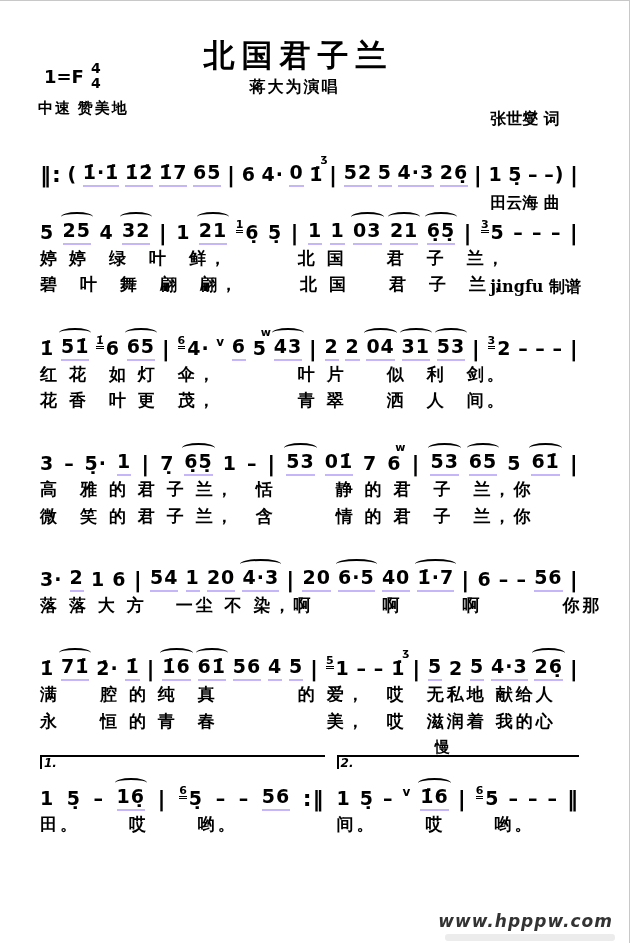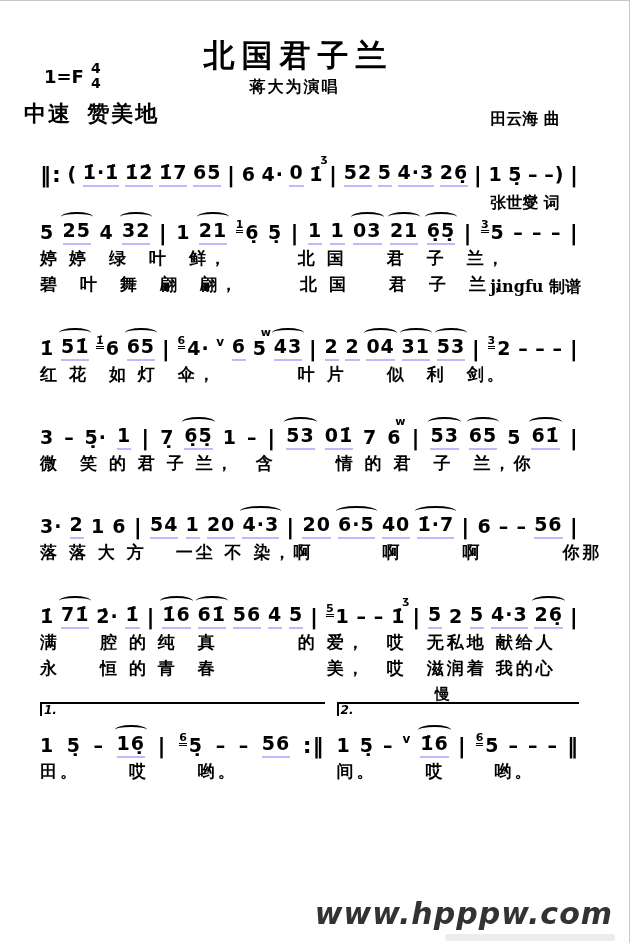--- a/index.html
+++ b/index.html
@@ -14,22 +14,22 @@
     font-size:31px;font-weight:bold;letter-spacing:7px;
     font-family:"DejaVu Serif","Liberation Serif",serif;}
   .subtitle{position:absolute;left:0;right:40px;top:76px;text-align:center;
     font-size:16px;font-weight:bold;letter-spacing:2px;
     font-family:"DejaVu Serif","Liberation Serif",serif;}
   .credits{position:absolute;right:48px;top:48px;font-size:16px;font-weight:bold;
     line-height:1.75;font-family:"DejaVu Serif","Liberation Serif",serif;white-space:pre;}
   .keysig{position:absolute;left:44px;top:62px;font-size:18px;font-weight:bold;}
   .frac{display:inline-block;vertical-align:middle;text-align:center;
     font-size:14px;line-height:1.05;margin-left:7px;font-weight:bold;position:relative;top:-2px;}
-  .tempo{position:absolute;left:24px;top:98px;font-size:22px;font-weight:bold;letter-spacing:2px;
-    font-family:Liberation Mono, monospace;}
+  .tempo{position:absolute;left:38px;top:98px;font-size:15px;font-weight:bold;letter-spacing:2px;
+    font-family:Liberation Serif, serif;}
   
   .sheet{padding:6px 50px 0 40px;}
   .system{margin-bottom:21px;}
   .system.first{margin-bottom:16px;}
   .music-line{display:flex;justify-content:space-between;align-items:flex-end;
     font-size:19px;font-weight:bold;height:42px;}
   .tok{position:relative;display:inline-block;line-height:1;}
   .tok.tight{letter-spacing:0;}
   .txt{display:inline-block;padding-bottom:3px;letter-spacing:1px;}
   .txt.u1{border-bottom:2px solid #c4b5fd;}
@@ -47,38 +47,38 @@
   .ending{position:relative;}
   .ending.e1{flex:1.08;}
   .ending.e2{flex:0.92;}
   .volta{border-top:2px solid #000;border-left:2px solid #000;height:12px;
     margin-bottom:0;position:relative;}
   .volta-label{position:absolute;left:2px;top:0;font-size:12px;font-style:italic;
     font-weight:bold;line-height:1;}
   .tempo-mark{position:absolute;top:-19px;left:40%;font-size:15px;font-weight:bold;
     font-family:"DejaVu Serif","Liberation Serif",serif;}
   
-  .watermark{position:absolute;right:16px;bottom:12px;font-size:30px;font-weight:bold;
+  .watermark{position:absolute;right:16px;bottom:12px;font-size:17px;font-weight:bold;
     font-style:italic;color:#333;letter-spacing:1px;}
   .ghost-mark{position:absolute;right:14px;bottom:2px;width:170px;height:7px;
     background:#ececec;border-radius:3px;}
 </style>
 </head>
 <body>
 
 <div class="header">
   <div class="keysig">
     <span>1=F</span><span class="frac"><span>4</span><br><span>4</span></span>
   </div>
   <div class="tempo">中速 赞美地</div>
   <div class="title">北国君子兰</div>
   <div class="subtitle">蒋大为演唱</div>
   <div class="credits">
+    <div>张世燮 词</div>
     <div>田云海 曲</div>
-    <div>张世燮 词</div>
     <div>jingfu 制谱</div>
   </div>
 </div>
 
 <div class="sheet">
     <div class="system first">
       <div class="music-line">
         <span class="tok bar"><span class="txt">‖:</span></span>
         <span class="tok"><span class="txt">(</span></span>
         <span class="tok"><span class="txt u1">1̇·1̇</span></span>
@@ -149,20 +149,21 @@
         <span class="tok"><span class="arc"></span><span class="txt u1">31</span></span>
         <span class="tok"><span class="arc"></span><span class="txt u1">53</span></span>
         <span class="tok bar"><span class="txt">|</span></span>
         <span class="tok"><span class="grace">3</span><span class="txt">2</span></span>
         <span class="tok"><span class="txt">–</span></span>
         <span class="tok"><span class="txt">–</span></span>
         <span class="tok"><span class="txt">–</span></span>
         <span class="tok bar"><span class="txt">|</span></span>
       </div>
       <div class="lyric">红 花　如 灯　伞，　　　　叶 片　　似　利　剑。</div>
+      <div class="lyric">花 香　叶 更　茂，　　　　青 翠　　洒　人　间。</div>
     </div>
     <div class="system">
       <div class="music-line">
         <span class="tok"><span class="txt">3</span></span>
         <span class="tok"><span class="txt">–</span></span>
         <span class="tok"><span class="txt">5̣·</span></span>
         <span class="tok"><span class="txt u1">1</span></span>
         <span class="tok bar"><span class="txt">|</span></span>
         <span class="tok"><span class="txt">7̣</span></span>
         <span class="tok"><span class="arc"></span><span class="txt u1">6̣5̣</span></span>
@@ -173,20 +174,21 @@
         <span class="tok"><span class="txt u1">01̇</span></span>
         <span class="tok"><span class="txt">7</span></span>
         <span class="tok"><span class="txt">6</span><span class="orn">w</span></span>
         <span class="tok bar"><span class="txt">|</span></span>
         <span class="tok"><span class="arc"></span><span class="txt u1">53</span></span>
         <span class="tok"><span class="arc"></span><span class="txt u1">65</span></span>
         <span class="tok"><span class="txt">5</span></span>
         <span class="tok"><span class="arc"></span><span class="txt u1">61̇</span></span>
         <span class="tok bar"><span class="txt">|</span></span>
       </div>
+      <div class="lyric">高　雅 的 君 子 兰，　恬　　　静 的 君　子　兰，你</div>
       <div class="lyric">微　笑 的 君 子 兰，　含　　　情 的 君　子　兰，你</div>
     </div>
     <div class="system">
       <div class="music-line">
         <span class="tok tight"><span class="txt">3·</span></span>
         <span class="tok"><span class="txt u1">2</span></span>
         <span class="tok"><span class="txt">1</span></span>
         <span class="tok"><span class="txt">6</span></span>
         <span class="tok bar"><span class="txt">|</span></span>
         <span class="tok"><span class="txt u1">54</span></span>

